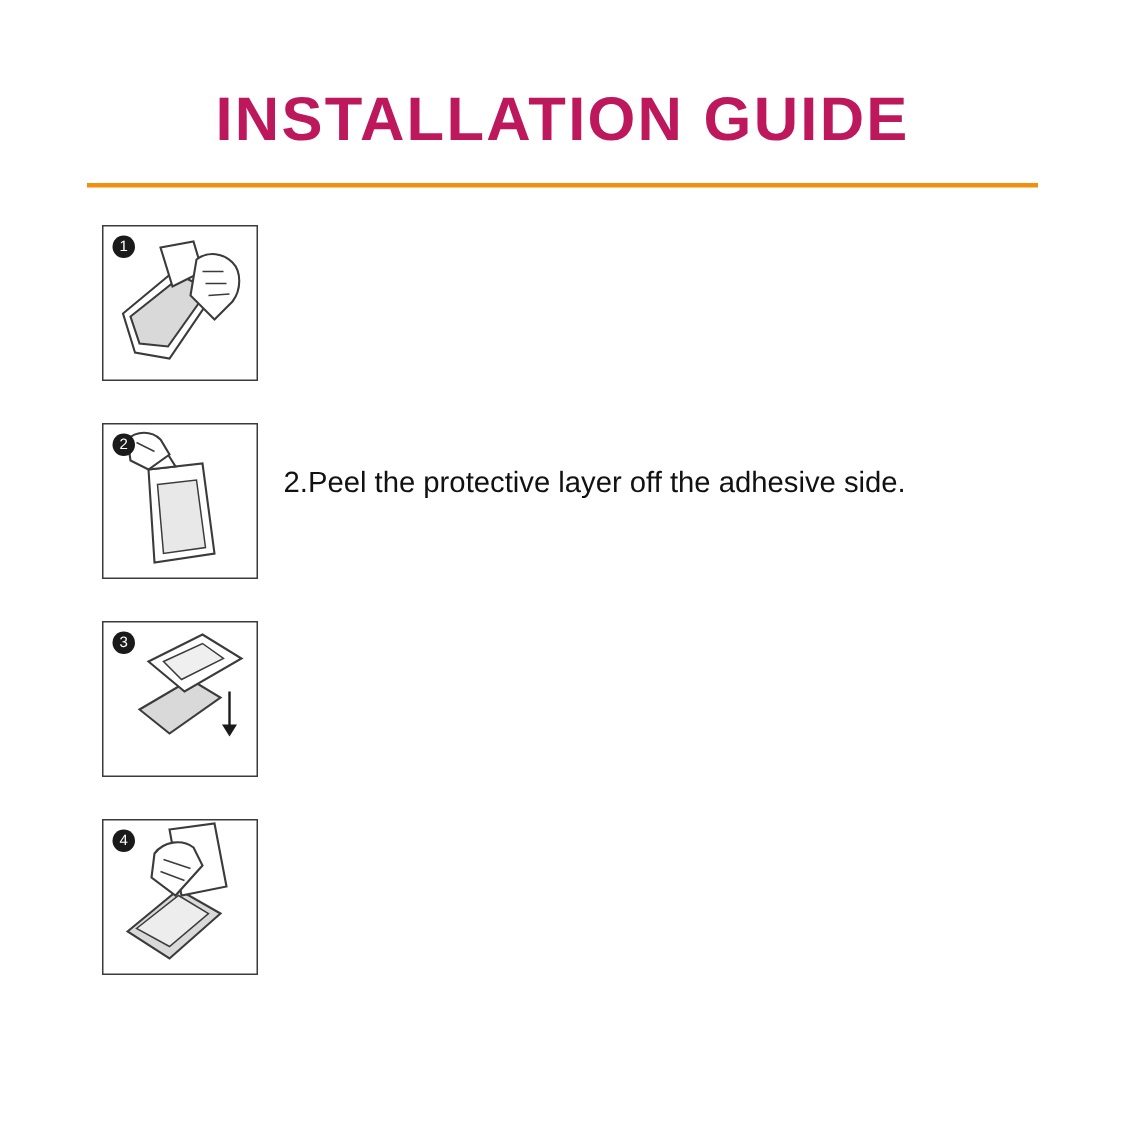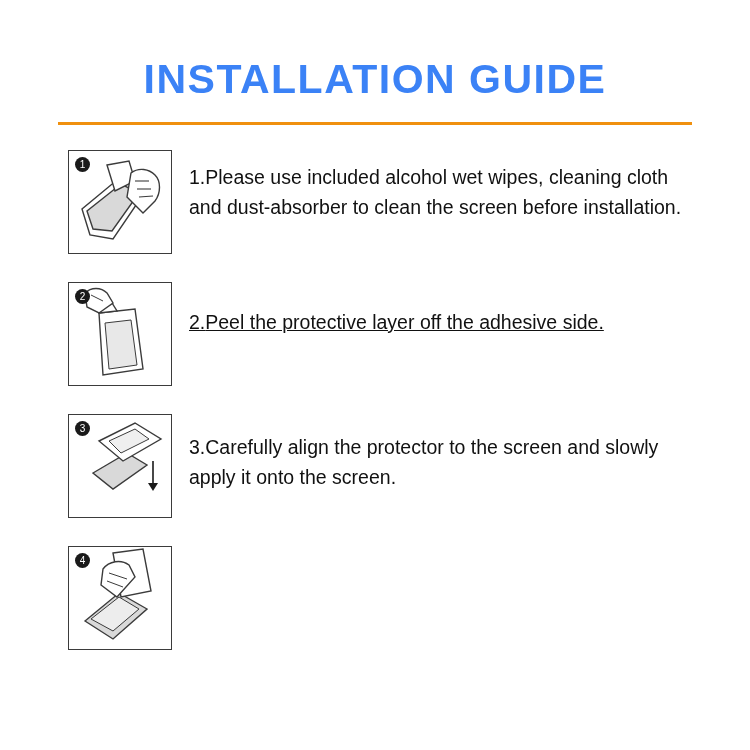--- a/index.html
+++ b/index.html
@@ -22,21 +22,21 @@
   }
   .title {
     position: absolute;
     left: 0;
     right: 0;
     top: 56px;
     text-align: center;
     font-size: 41px;
     font-weight: bold;
     letter-spacing: 1.5px;
-    color: #3b82f6;
+    color: #be185d;
   }
   .title-rule {
     position: absolute;
     left: 58px;
     right: 58px;
     top: 122px;
     height: 3px;
     background: #f0900e;
   }
   .steps {
@@ -89,21 +89,21 @@
     margin-right: 60px;
     font-size: 19.5px;
     line-height: 30px;
     color: #111111;
     padding-top: 14px;
   }
   .step-text .num {
     
   }
   .step1 .step-text { padding-top: 12px; }
-  .step2 .step-text { padding-top: 25px; text-decoration: underline; }
+  .step2 .step-text { padding-top: 25px; }
   .step3 .step-text { padding-top: 18px; }
   .step4 .step-text { padding-top: 24px; }
 </style>
 </head>
 <body>
 
 <div class="page">
 
   <div class="title">INSTALLATION GUIDE</div>
   <div class="title-rule"></div>
@@ -127,23 +127,20 @@
 
             <g fill="#ffffff" stroke="#3b3b3b" stroke-width="1.4">
               <path d="M62 22 C70 16 80 18 86 24 C92 30 92 42 86 50 L74 62 L58 46 Z"></path>
               <path d="M66 30 L80 30" stroke-width="1.1"></path>
               <path d="M68 38 L82 38" stroke-width="1.1"></path>
               <path d="M70 46 L84 45" stroke-width="1.1"></path>
             </g>
           </svg>
         </div>
       </div>
-      <div class="step-text">
-        <span class="num">1.</span><span>Please use included alcohol wet wipes, cleaning cloth and dust-absorber to clean the screen before installation.</span>
-      </div>
     </div>
 
     <div class="step step2">
       <div class="thumb-wrap">
         <div class="thumb">
           <div class="badge">2</div>
           <svg width="104" height="104" viewBox="0 0 104 104">
             <g fill="#ffffff" stroke="#3b3b3b" stroke-width="1.4">
 
               <path d="M30 30 L66 26 L74 86 L34 92 Z"></path>
@@ -177,23 +174,20 @@
               <path d="M40 26 L66 14 L80 24 L52 38 Z" fill="#efefef" stroke-width="1"></path>
             </g>
 
             <g stroke="#1a1a1a" stroke-width="1.6" fill="none">
               <path d="M84 46 L84 74"></path>
               <path d="M79 68 L84 76 L89 68" fill="#1a1a1a" stroke="none"></path>
             </g>
           </svg>
         </div>
       </div>
-      <div class="step-text">
-        <span class="num">3.</span><span>Carefully align the protector to  the screen and slowly apply it onto the screen.</span>
-      </div>
     </div>
 
     <div class="step step4">
       <div class="thumb-wrap">
         <div class="thumb">
           <div class="badge">4</div>
           <svg width="104" height="104" viewBox="0 0 104 104">
             <g fill="#ffffff" stroke="#3b3b3b" stroke-width="1.4">
 
               <path d="M16 74 L50 46 L78 62 L44 92 Z" fill="#d9d9d9"></path>

